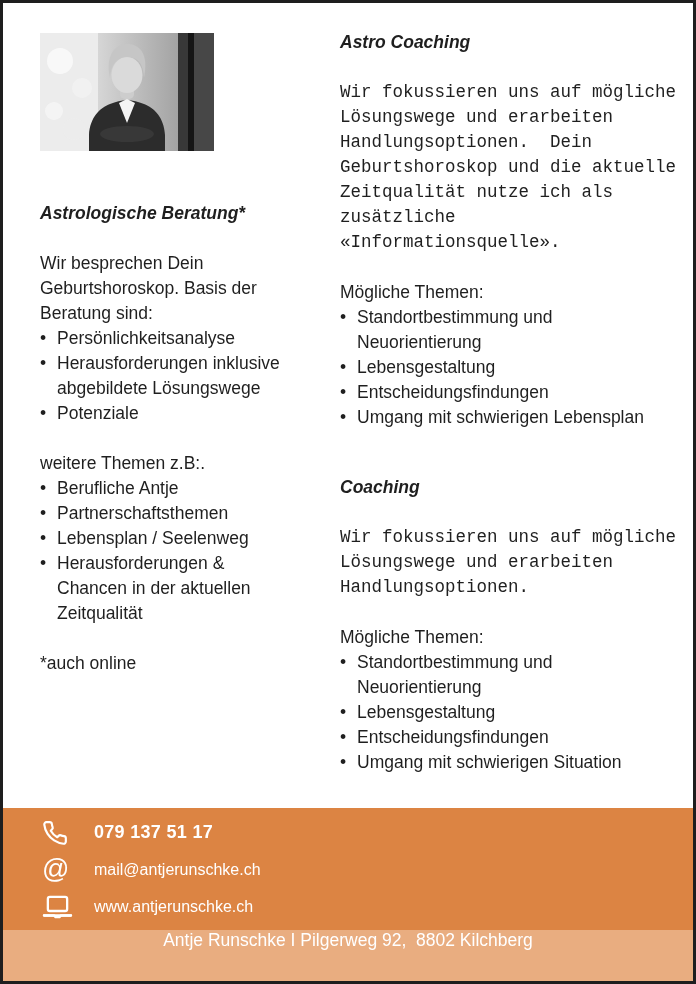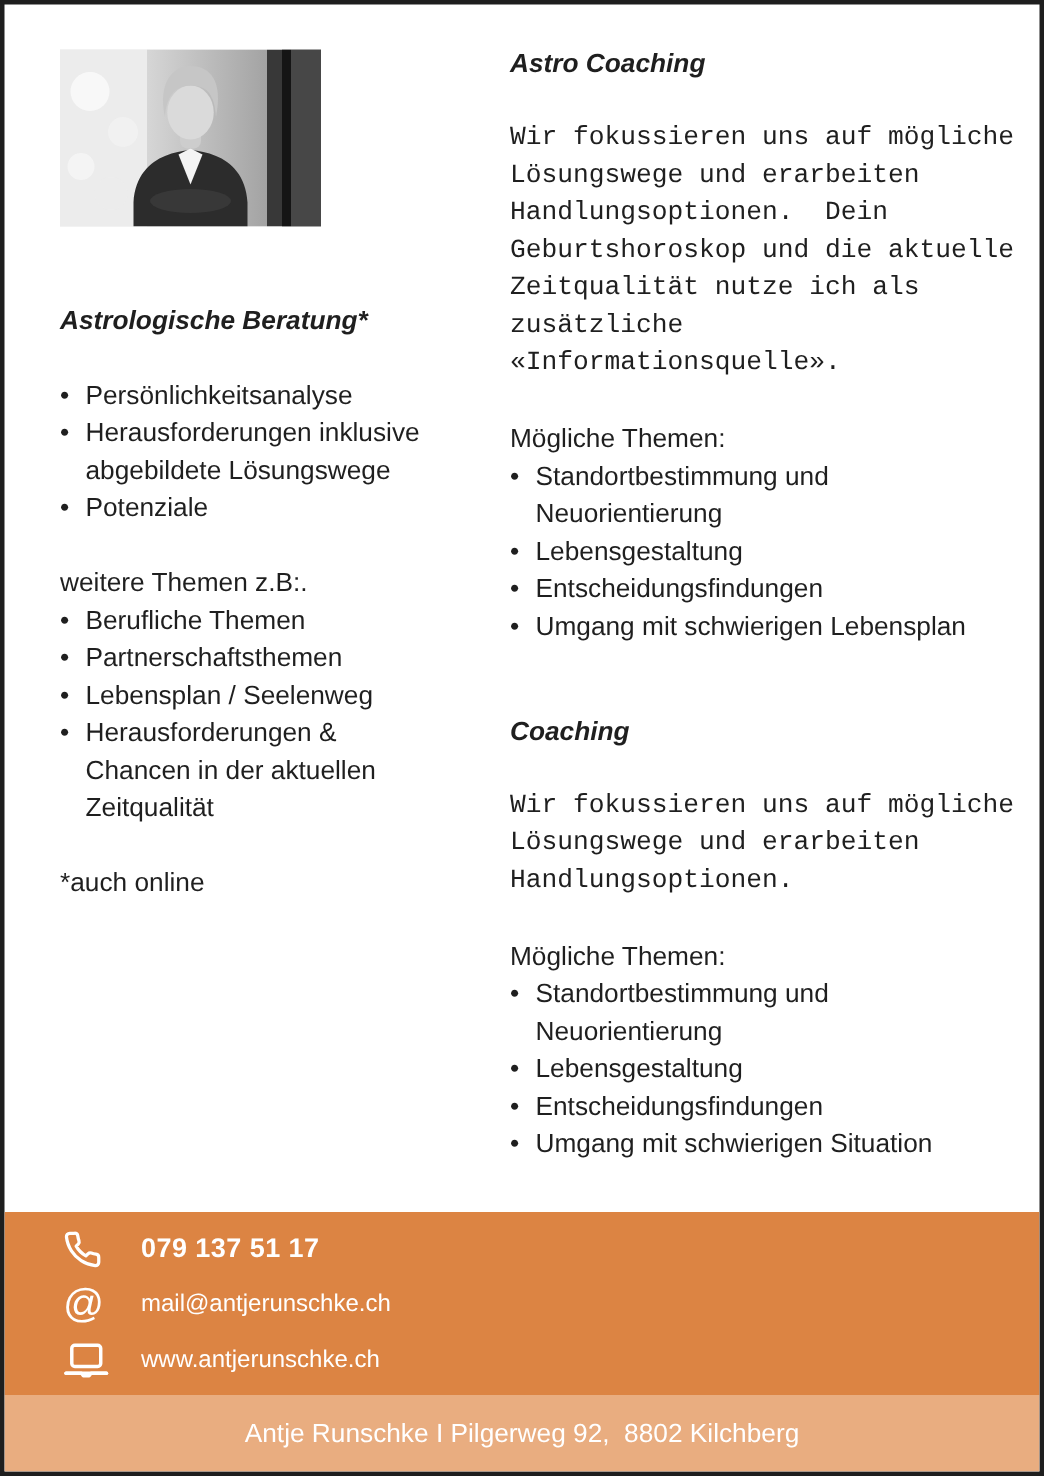--- a/index.html
+++ b/index.html
@@ -48,21 +48,21 @@
   .icon-cell{width:52px;display:flex;align-items:center;}
   .icon-cell svg{display:block;}
   .at-glyph{font-size:27px;line-height:1;font-weight:400;color:#fff;}
   .contact-text{font-size:16px;}
   .contact-text.phone{font-size:18px;font-weight:600;letter-spacing:.3px;}
 
   .band-light{
     position:absolute;left:0;right:0;top:927px;height:51px;
     background:var(--accent-light);
     color:var(--footer-text);
-    display:flex;align-items:center;justify-content:center;
+    display:flex;align-items:flex-start;justify-content:center;
     font-size:17.5px;white-space:pre;
   }
 </style>
 </head>
 <body>
 
 <div class="page">
 
   <div class="photo">
     <svg viewBox="0 0 174 118" aria-hidden="true">
@@ -86,29 +86,32 @@
       <polygon points="79,70 87,66 95,70 87,90" fill="#f4f4f4"></polygon>
       <ellipse cx="87" cy="101" rx="27" ry="8" fill="#383838"></ellipse>
       <rect x="80" y="52" width="14" height="14" rx="5" fill="#cdcdcd"></rect>
       <ellipse cx="87" cy="42" rx="15.5" ry="18" fill="#dadada"></ellipse>
       <path d="M70,45 C65,21 76,11 87,11 C100,11 109,21 104,45 C103,30 98,24 87,24 C76,24 71,32 70,45 Z" fill="#c6c6c6"></path>
     </svg>
   </div>
 
   <div class="col col-left">
     <h2>Astrologische Beratung*</h2>
+    <p>Wir besprechen Dein
+Geburtshoroskop. Basis der
+Beratung sind:</p>
     <ul class="gap-after">
       <li><span class="dot">•</span><span class="btxt">Persönlichkeitsanalyse</span></li>
       <li><span class="dot">•</span><span class="btxt">Herausforderungen inklusive
 abgebildete Lösungswege</span></li>
       <li><span class="dot">•</span><span class="btxt">Potenziale</span></li>
     </ul>
     <p>weitere Themen z.B:.</p>
     <ul class="gap-after">
-      <li><span class="dot">•</span><span class="btxt">Berufliche Themen</span></li>
+      <li><span class="dot">•</span><span class="btxt">Berufliche Antje</span></li>
       <li><span class="dot">•</span><span class="btxt">Partnerschaftsthemen</span></li>
       <li><span class="dot">•</span><span class="btxt">Lebensplan / Seelenweg</span></li>
       <li><span class="dot">•</span><span class="btxt">Herausforderungen &amp;
 Chancen in der aktuellen
 Zeitqualität</span></li>
     </ul>
     <p>*auch online</p>
   </div>
 
   <div class="col col-right">

